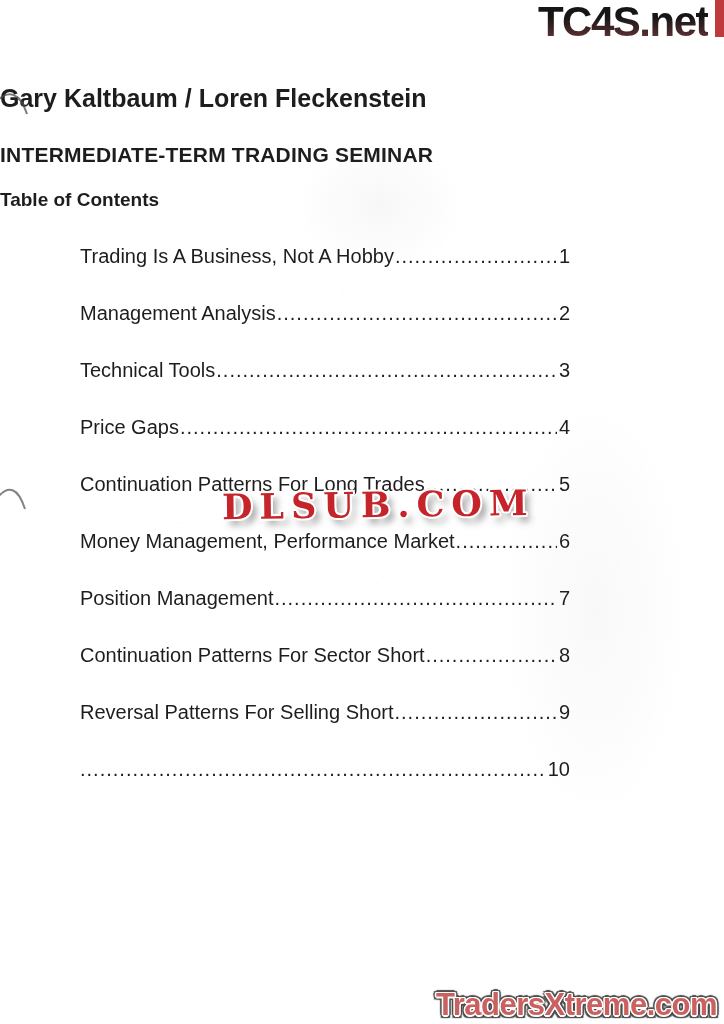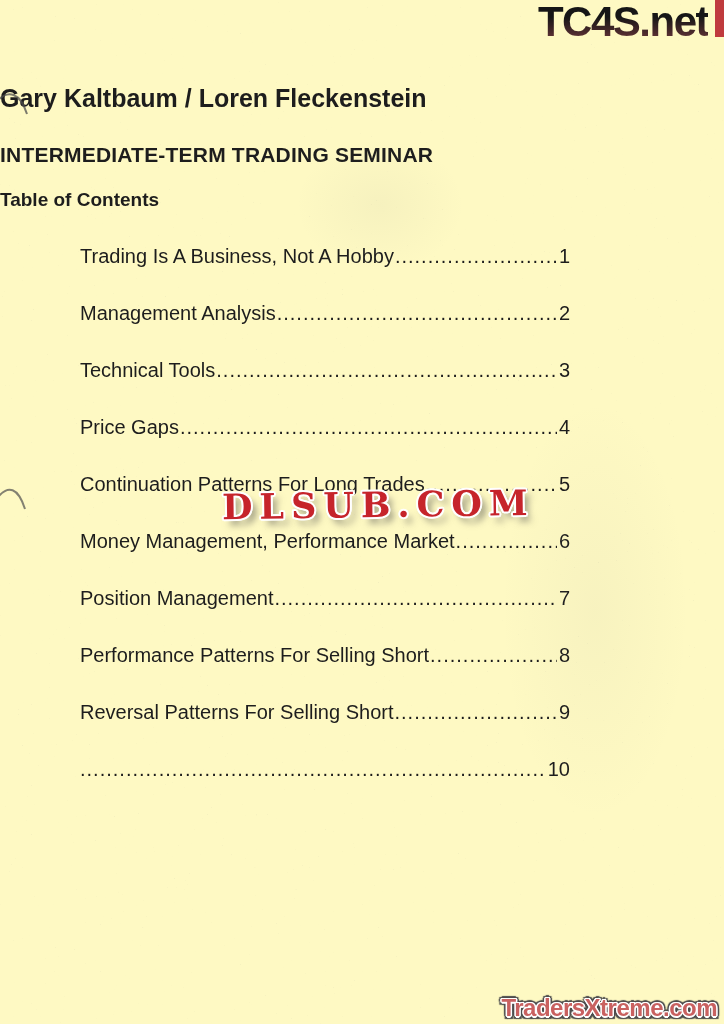--- a/index.html
+++ b/index.html
@@ -1,21 +1,21 @@
 <!DOCTYPE html>
 <html><head>
 <meta charset="utf-8">
 <style>
   html, body { margin: 0; padding: 0; background: #e8e8e8; }
   .page {
     position: relative;
     width: 724px;
     height: 1024px;
     margin: 0 auto;
-    background: #fef9c3;
+    background: #ffffff;
     overflow: hidden;
     font-family: "Liberation Sans", sans-serif;
     color: #1d1d1d;
   }
 
   
   .wm-tc4s {
     position: absolute;
     top: 1px;
     right: 16px;
@@ -51,21 +51,21 @@
       -2px 0 0 #ffffff, 2px 0 0 #ffffff, 0 -2px 0 #ffffff, 0 2px 0 #ffffff,
       -1.5px -1.5px 0 #ffffff, 1.5px -1.5px 0 #ffffff,
       -1.5px 1.5px 0 #ffffff, 1.5px 1.5px 0 #ffffff,
       5px 6px 7px rgba(70, 70, 70, 0.55);
     z-index: 5;
   }
   .wm-tx {
     position: absolute;
     right: 7px;
     bottom: 4px;
-    font-size: 24px;
+    font-size: 31px;
     font-weight: bold;
     letter-spacing: -0.5px;
     line-height: 1;
     color: #c96160;
     text-shadow:
       -1.5px 0 0 #ffffff, 1.5px 0 0 #ffffff, 0 -1.5px 0 #ffffff, 0 1.5px 0 #ffffff,
       -1px -1px 0 #ffffff, 1px -1px 0 #ffffff, -1px 1px 0 #ffffff, 1px 1px 0 #ffffff,
       -3px 0 1px #4d4d4d, 3px 0 1px #4d4d4d, 0 -3px 1px #4d4d4d, 0 3px 1px #4d4d4d,
       -2.5px -2.5px 1px #4d4d4d, 2.5px -2.5px 1px #4d4d4d,
       -2.5px 2.5px 1px #4d4d4d, 2.5px 2.5px 1px #4d4d4d;
@@ -174,21 +174,21 @@
       <span class="toc-page">6</span>
     </div>
 
     <div class="toc-row">
       <span class="toc-title">Position Management</span>
       <span class="toc-dots"></span>
       <span class="toc-page">7</span>
     </div>
 
     <div class="toc-row">
-      <span class="toc-title">Performance Patterns For Selling Short</span>
+      <span class="toc-title">Continuation Patterns For Sector Short</span>
       <span class="toc-dots"></span>
       <span class="toc-page">8</span>
     </div>
 
     <div class="toc-row">
       <span class="toc-title">Reversal Patterns For Selling Short</span>
       <span class="toc-dots"></span>
       <span class="toc-page">9</span>
     </div>
 

